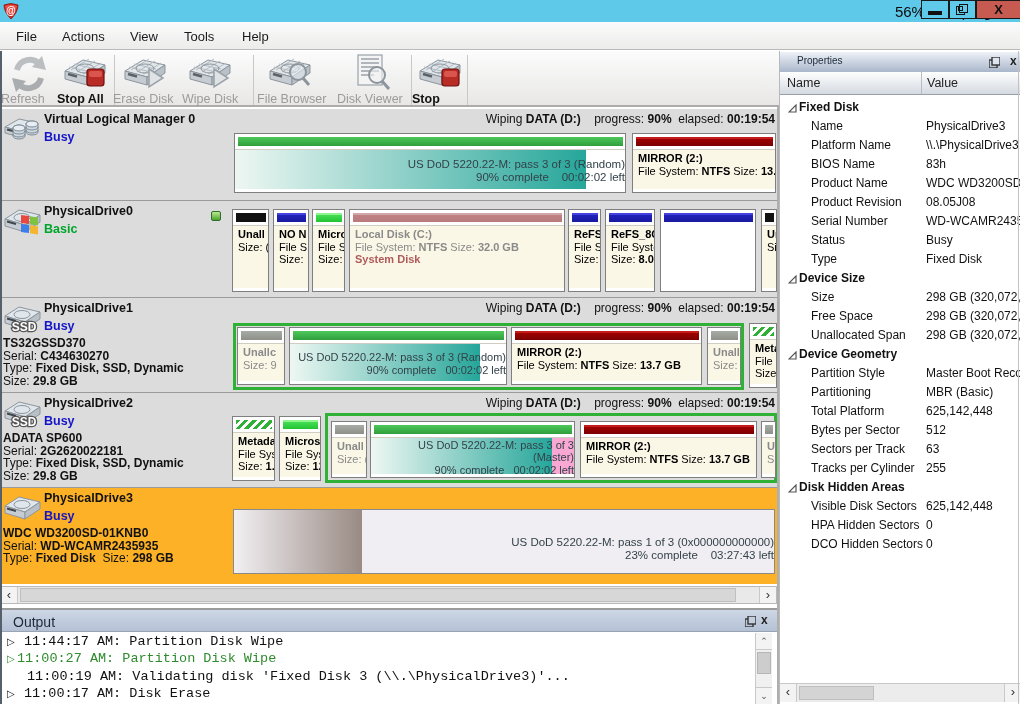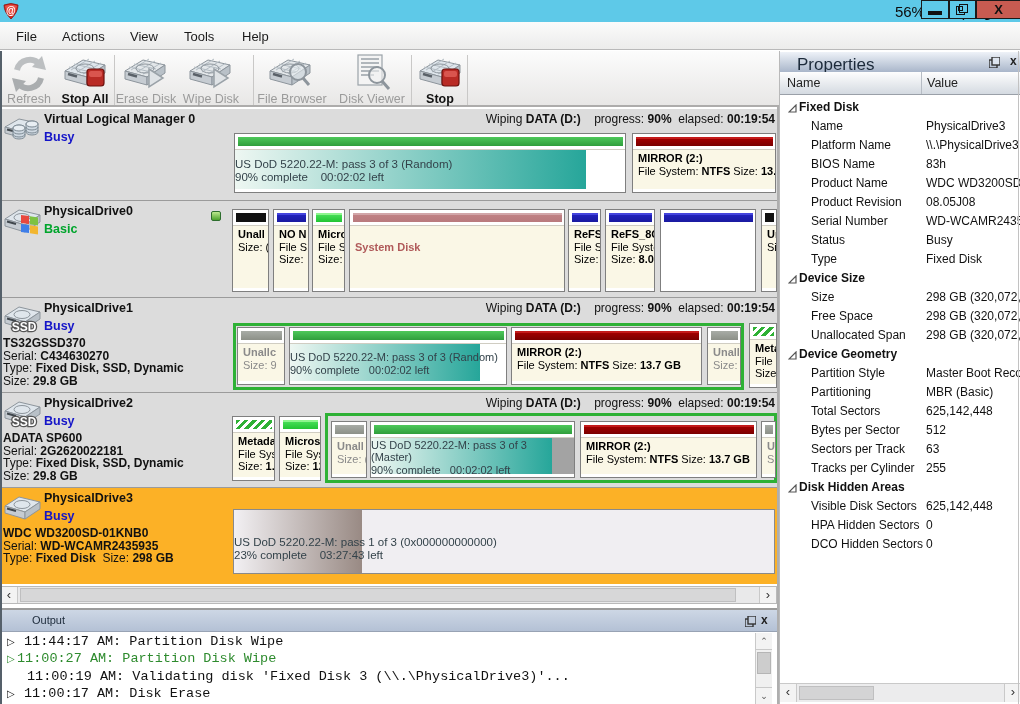--- a/index.html
+++ b/index.html
@@ -2,34 +2,34 @@
 <html><head><meta charset="utf-8"><style>
 *{margin:0;padding:0;box-sizing:border-box}
 body{width:1020px;height:704px;position:relative;overflow:hidden;
  font-family:"Liberation Sans",sans-serif;background:#fff}
 .a{position:absolute}
 #title{left:0;top:0;width:1020px;height:22px;background:#5ec9e8}
 #mbar{left:0;top:22px;width:1020px;height:28px;background:linear-gradient(#fbfbfb,#ececeb);border-bottom:1px solid #b9b9b9}
 .mi{top:29px;font-size:13px;color:#1a1a1a}
 #tbar{left:0;top:51px;width:1020px;height:56px;background:linear-gradient(#fcfcfc,#e8e7e6);border-bottom:2px solid #adacab}
 .tsep{top:55px;width:1px;height:50px;background:#c9c8c7}
-.tlab{top:92px;font-size:12.5px;color:#9b9b9b;text-align:center}
+.tlab{top:92px;font-size:12.5px;color:#9b9b9b;text-align:left}
 .tlab.on{color:#111;font-weight:bold}
 .drow{left:0;width:777px;background:#dcdcdc;border-top:1px solid #9b9b9b;overflow:hidden}
 .drow1{border-top:none}
 .rtitle{left:44px;top:3px;font-size:12.5px;font-weight:bold;color:#111}
 .rstat{left:44px;top:21px;font-size:12.5px;font-weight:bold;color:#1414c8}
 .rinfo{left:3px;font-size:12px;color:#111;line-height:12.7px}
 .rhead{right:2px;top:3px;font-size:12px;color:#111}
 .pb{border:1px solid #7f7f7f;background:#fff;padding:3px 2px 3px 3px;overflow:hidden}
 .pbar{height:9px}
 .pbody{position:absolute;left:0;right:0;top:15px;bottom:3px;background:#faf7e6;border-top:1px solid #d0cdc2;padding:2px 2px 0 5px;font-size:11px;line-height:12.7px;color:#000;overflow:hidden;white-space:nowrap}
 .gray .pbody{color:#8a8a8a}
 .prog{position:absolute;left:0;top:0;bottom:0;background:linear-gradient(90deg,#e7f3ee,#26a69a)}
-.ptxt{position:absolute;left:0;right:0;text-align:left;color:#33424a;white-space:nowrap}
+.ptxt{position:absolute;left:0;right:0;text-align:right;color:#33424a;white-space:nowrap}
 .cat{font-size:12px;font-weight:bold;color:#111}
 .pn{font-size:12px;color:#111}
 svg{display:block}
 .olog{font-family:"Liberation Mono",monospace;font-size:13.5px;white-space:pre;color:#111}
 </style></head><body>
 
 <div class="a" id="title"></div>
 <svg class="a" style="left:3px;top:3px" width="16" height="17" viewBox="0 0 16 17">
 <path d="M1,2 Q8,-1 15,2 Q15,9 8,16 Q1,9 1,2Z" fill="#d42a22" stroke="#8c120e" stroke-width="0.8"></path>
 <path d="M2,3 Q8,0.5 14,3 Q13,7 8,12 Q3,7 2,3Z" fill="#ee5a50" opacity="0.8"></path>
@@ -179,21 +179,21 @@
 <div class="a pb" style="left:273px;top:8px;width:36px;height:83px">
       <div class="pbar" style="background:linear-gradient(#4444dd 0 2px,#2222bb 2px,#1a1aa0);"></div>
       <div class="pbody" style=""><b>NO N</b><br>File S<br>Size:</div>
     </div>
 <div class="a pb" style="left:312px;top:8px;width:33px;height:83px">
       <div class="pbar" style="background:linear-gradient(#8ef58e 0 2px,#44dd55 2px,#22c433);"></div>
       <div class="pbody" style=""><b>Micro</b><br>File Sy<br>Size: 1</div>
     </div>
 <div class="a pb" style="left:349px;top:8px;width:216px;height:83px">
       <div class="pbar" style="background:linear-gradient(#d2a6a9 0 2px,#c08184 2px,#b97a7e);"></div>
-      <div class="pbody" style=""><br><b style="color:#b05a5a">System Disk</b></div>
+      <div class="pbody" style=""><span style="color:#8a8a8a"><b>Local Disk (C:)</b><br>File System: <b>NTFS</b> Size: <b>32.0 GB</b></span><br><b style="color:#b05a5a">System Disk</b></div>
     </div>
 <div class="a pb" style="left:568px;top:8px;width:33px;height:83px">
       <div class="pbar" style="background:linear-gradient(#4444dd 0 2px,#2222bb 2px,#1a1aa0);"></div>
       <div class="pbody" style=""><b>ReFS</b><br>File S<br>Size:</div>
     </div>
 <div class="a pb" style="left:605px;top:8px;width:50px;height:83px">
       <div class="pbar" style="background:linear-gradient(#4444dd 0 2px,#2222bb 2px,#1a1aa0);"></div>
       <div class="pbody" style=""><b>ReFS_8G</b><br>File Syste<br>Size: <b>8.00</b></div>
     </div>
 <div class="a pb" style="left:660px;top:8px;width:96px;height:83px">
@@ -264,21 +264,21 @@
       <div class="pbar" style="background:linear-gradient(#8ef58e 0 2px,#44dd55 2px,#22c433);"></div>
       <div class="pbody" style=""><b>Micros</b><br>File Syst<br>Size: <b>12</b></div>
     </div>
 <div class="a" style="left:325px;top:20px;width:452px;height:70px;border:3px solid #2eb135;background:#dcdcdc"></div>
 <div class="a pb gray" style="left:331px;top:28px;width:36px;height:57px">
       <div class="pbar" style="background:linear-gradient(#a8aca6,#8c9088);"></div>
       <div class="pbody" style=""><b>Unall</b><br>Size: (</div>
     </div>
 <div class="a pb" style="left:370px;top:28px;width:205px;height:57px">
       <div class="pbar" style="background:linear-gradient(#4ec85a,#2f9e3c)"></div>
-      <div class="pbody" style="background:#a3a3a3;padding:0">
+      <div class="pbody" style="background:#f9a8d4;padding:0">
         <div class="prog" style="width:89%;background:linear-gradient(90deg,#eef7f2,#26a69a)"></div>
         <div class="ptxt" style="top:0.6px;font-size:11px">US DoD 5220.22-M: pass 3 of 3</div>
         <div class="ptxt" style="top:13.2px;font-size:11px">(Master)</div>
         <div class="ptxt" style="top:25.8px;font-size:11px">90% complete &nbsp;&nbsp;00:02:02 left</div>
       </div>
     </div>
 <div class="a pb" style="left:580px;top:28px;width:177px;height:57px">
       <div class="pbar" style="background:linear-gradient(#c41b1b 0 2px,#a00000 2px,#7a0000);"></div>
       <div class="pbody" style=""><b>MIRROR (2:)</b><br>File System: <b>NTFS</b> Size: <b>13.7 GB</b></div>
     </div>
@@ -304,21 +304,21 @@
 <div class="ptxt" style="top:38.5px;font-size:11.5px">23% complete &nbsp;&nbsp; 03:27:43 left</div>
 </div>
 </div>
 <div class="a" style="left:0;top:586px;width:777px;height:18px;background:#e9e9ea;border:1px solid #b9b9b9">
 <div class="a" style="left:0;top:0;width:17px;height:16px;background:#f3f3f3;border-right:1px solid #c9c9c9;text-align:center;font-size:13px;color:#333;line-height:15px">‹</div>
 <div class="a" style="right:0;top:0;width:17px;height:16px;background:#f3f3f3;border-left:1px solid #c9c9c9;text-align:center;font-size:13px;color:#333;line-height:15px">›</div>
 <div class="a" style="left:19px;top:1px;width:716px;height:14px;background:#d7d7d8;border:1px solid #bfbfc0"></div>
 </div>
 <div class="a" style="left:0;top:608px;width:777px;height:96px;border-top:2px solid #9b9b9b"></div>
 <div class="a" style="left:0;top:610px;width:777px;height:22px;background:linear-gradient(#cdd7e5,#b4c1d5);border-bottom:1px solid #98a3b4"></div>
-<div class="a" style="left:32px;top:614px;font-size:11px;color:#1c2a3a">Output</div>
+<div class="a" style="left:13px;top:614px;font-size:14px;color:#1c2a3a">Output</div>
 <svg class="a" style="left:745px;top:616px" width="11" height="11" viewBox="0 0 11 11">
     <rect x="0" y="3" width="8" height="8" fill="none" stroke="#333" stroke-width="1.4"></rect>
     <rect x="3" y="0" width="8" height="8" fill="#c3cede" stroke="#333" stroke-width="1.4"></rect>
   </svg>
 <div class="a" style="left:761px;top:613px;font-size:12px;font-weight:bold;color:#222">x</div>
 <div class="a" style="left:0;top:633px;width:777px;height:71px;background:#fff"></div>
 <div class="a" style="left:7px;top:636px;font-size:10px;color:#111">▷</div>
 <div class="a olog" style="left:24px;top:634px;color:#111">11:44:17 AM: Partition Disk Wipe</div>
 <div class="a" style="left:7px;top:653px;font-size:10px;color:#2e8b2e">▷</div>
 <div class="a olog" style="left:17px;top:651px;color:#2e8b2e">11:00:27 AM: Partition Disk Wipe</div>
@@ -328,21 +328,21 @@
 <div class="a" style="left:755px;top:633px;width:17px;height:71px;background:#f0f0f0;border-left:1px solid #c9c9c9">
 <div class="a" style="left:0;top:0;width:16px;height:17px;background:#f3f3f3;border-bottom:1px solid #c9c9c9;text-align:center;font-size:9px;color:#555;line-height:16px">⌃</div>
 <div class="a" style="left:1px;top:19px;width:14px;height:22px;background:#cdcdcd;border:1px solid #b5b5b5"></div>
 <div class="a" style="left:0;bottom:0;width:16px;height:17px;background:#f3f3f3;border-top:1px solid #c9c9c9;text-align:center;font-size:9px;color:#555;line-height:16px">⌄</div>
 </div>
 <div class="a" style="left:777px;top:107px;width:2px;height:597px;background:#aeaeae"></div>
 <div class="a" style="left:779px;top:107px;width:241px;height:597px;background:#fff;overflow:hidden">
 </div>
 <div class="a" style="left:779px;top:51px;width:241px;height:653px;background:#fff;border-left:1px solid #b9b9b9;overflow:hidden">
 <div class="a" style="left:0;top:1px;width:241px;height:20px;background:linear-gradient(#eef2f8,#a9b6ca)"></div>
-<div class="a" style="left:17px;top:4px;font-size:17px;color:#1c2a3a">Properties</div>
+<div class="a" style="left:17px;top:4px;font-size:10px;color:#1c2a3a">Properties</div>
 <svg class="a" style="left:209px;top:6px" width="11" height="11" viewBox="0 0 11 11">
       <rect x="0" y="3" width="8" height="8" fill="none" stroke="#333" stroke-width="1.4"></rect>
       <rect x="3" y="0" width="8" height="8" fill="#dde4ee" stroke="#333" stroke-width="1.4"></rect>
     </svg>
 <div class="a" style="left:230px;top:3px;font-size:12px;font-weight:bold;color:#222">x</div>
 <div class="a" style="left:0;top:21px;width:241px;height:23px;background:linear-gradient(#fefefe,#d4dae1);border-bottom:1px solid #9aa0a8"></div>
 <div class="a" style="left:7px;top:25px;font-size:12.5px;color:#222">Name</div>
 <div class="a" style="left:141px;top:21px;width:1px;height:22px;background:#b6bcc4"></div>
 <div class="a" style="left:147px;top:25px;font-size:12.5px;color:#222">Value</div>
 <div class="a" style="left:8px;top:53px;width:8px;height:8px">
@@ -382,21 +382,21 @@
 <div class="a" style="left:8px;top:300px;width:8px;height:8px">
       <svg width="9" height="9" viewBox="0 0 9 9">
         <path d="M8,1 L8,8 L1,8 Z" fill="none" stroke="#555" stroke-width="1.2"></path>
       </svg>
     </div>
 <div class="a cat" style="left:19px;top:296px">Device Geometry</div>
 <div class="a pn" style="left:31px;top:315px">Partition Style</div>
 <div class="a pn" style="left:146px;top:315px;width:95px;white-space:nowrap;overflow:hidden">Master Boot Recor</div>
 <div class="a pn" style="left:31px;top:334px">Partitioning</div>
 <div class="a pn" style="left:146px;top:334px;width:95px;white-space:nowrap;overflow:hidden">MBR (Basic)</div>
-<div class="a pn" style="left:31px;top:353px">Total Sectors</div>
+<div class="a pn" style="left:31px;top:353px">Total Platform</div>
 <div class="a pn" style="left:146px;top:353px;width:95px;white-space:nowrap;overflow:hidden">625,142,448</div>
 <div class="a pn" style="left:31px;top:372px">Bytes per Sector</div>
 <div class="a pn" style="left:146px;top:372px;width:95px;white-space:nowrap;overflow:hidden">512</div>
 <div class="a pn" style="left:31px;top:391px">Sectors per Track</div>
 <div class="a pn" style="left:146px;top:391px;width:95px;white-space:nowrap;overflow:hidden">63</div>
 <div class="a pn" style="left:31px;top:410px">Tracks per Cylinder</div>
 <div class="a pn" style="left:146px;top:410px;width:95px;white-space:nowrap;overflow:hidden">255</div>
 <div class="a" style="left:8px;top:433px;width:8px;height:8px">
       <svg width="9" height="9" viewBox="0 0 9 9">
         <path d="M8,1 L8,8 L1,8 Z" fill="none" stroke="#555" stroke-width="1.2"></path>

